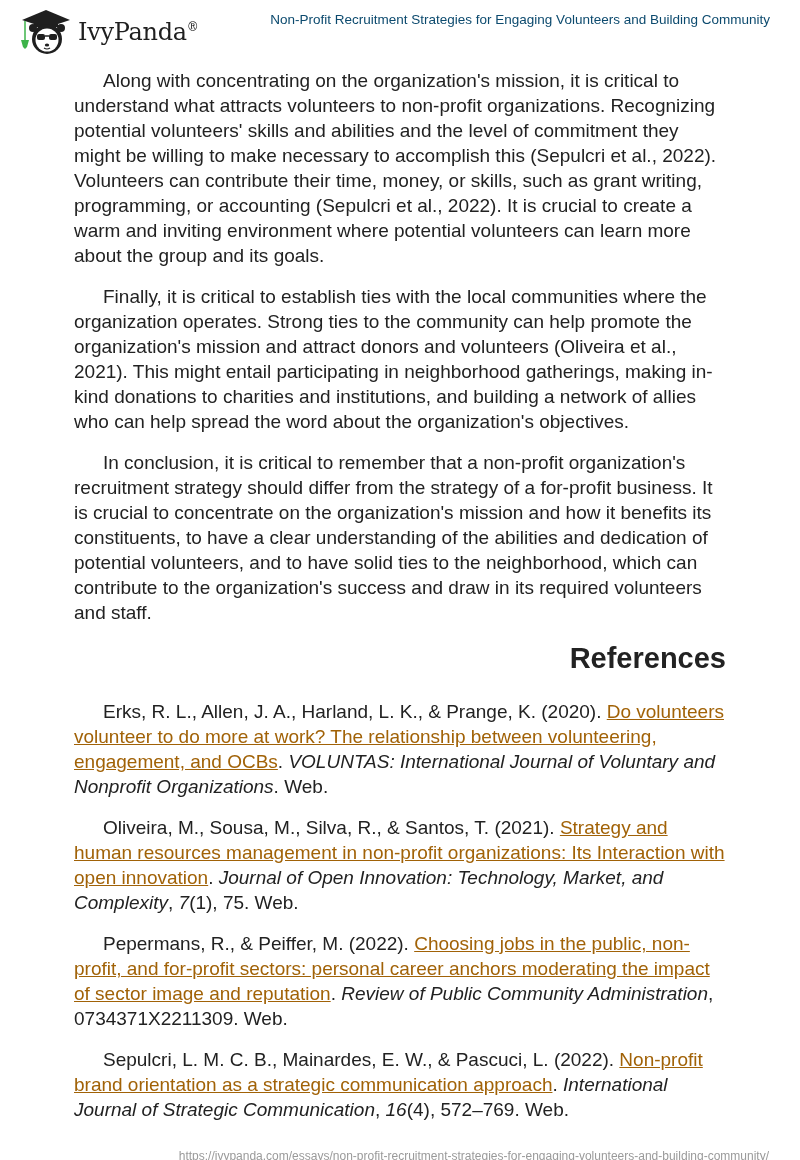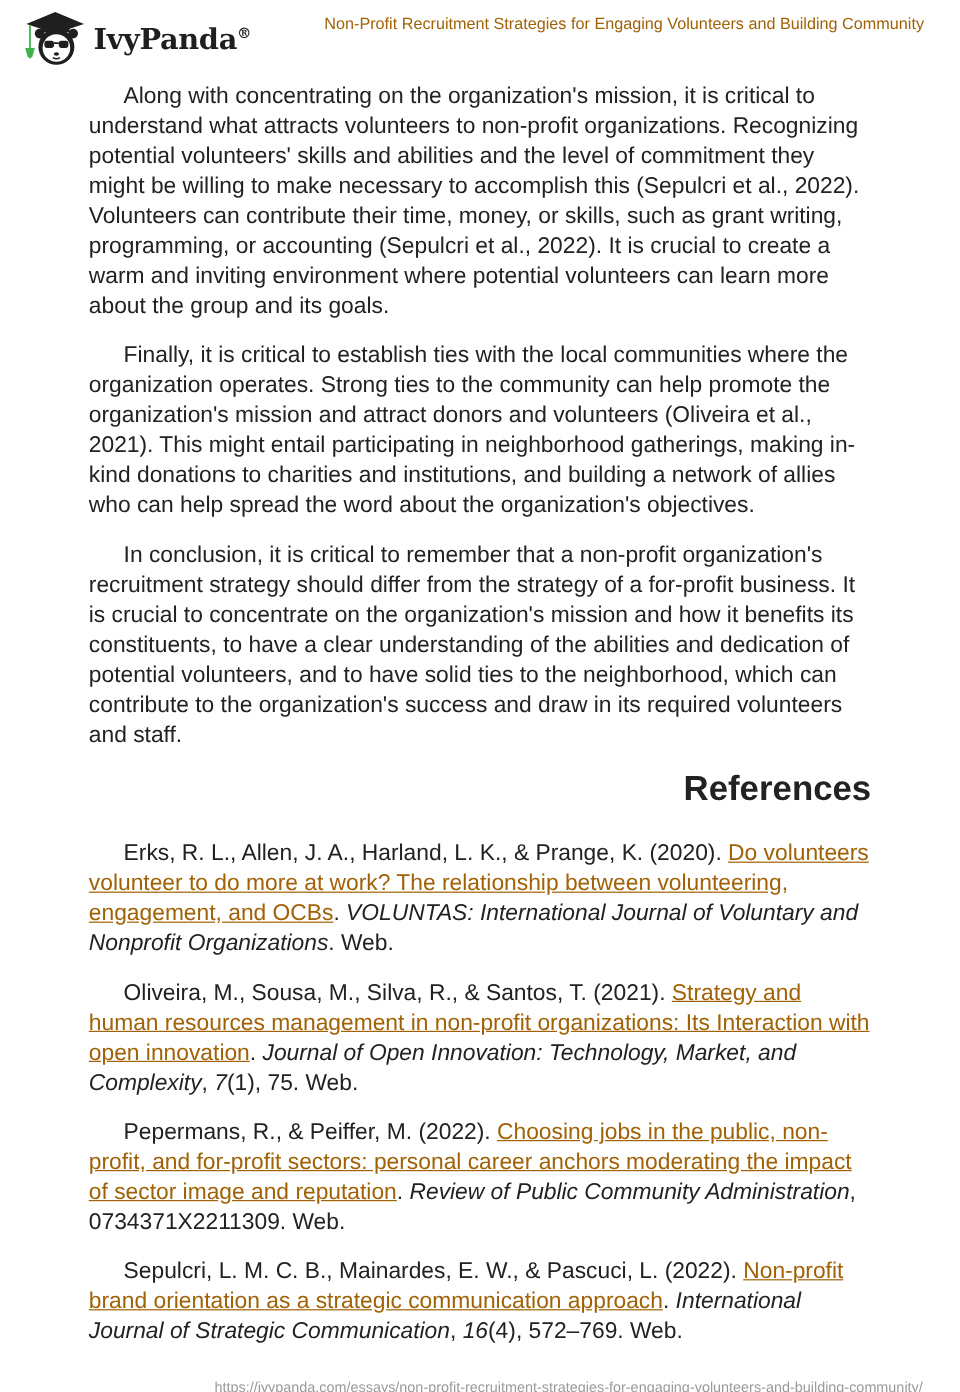--- a/index.html
+++ b/index.html
@@ -1,24 +1,24 @@
 <!DOCTYPE html>
 <html><head>
 <meta charset="utf-8">
 <style>
   html, body { margin: 0; padding: 0; background: #ffffff; }
   body { width: 800px; height: 1160px; position: relative; overflow: hidden;
          font-family: "Liberation Sans", sans-serif; color: #222222; }
   .header { position: absolute; left: 0; top: 0; width: 800px; height: 60px; }
   .logo { position: absolute; left: 14px; top: 6px; display: flex; align-items: center; }
   .logo-mark { width: 60px; height: 52px; }
-  .logo-text { font-family: "DejaVu Serif", "Liberation Serif", serif; font-weight: bold;
+  .logo-text { font-family: "DejaVu Serif", "Liberation Serif", serif; font-weight: normal;
                font-size: 24px; color: #1f1f1f; margin-left: 4px; letter-spacing: -0.3px; }
   .logo-reg { font-size: 12px; vertical-align: super; }
-  .doc-title { position: absolute; right: 30px; top: 12px; font-size: 13.5px; color: #a16207; }
+  .doc-title { position: absolute; right: 30px; top: 12px; font-size: 13.5px; color: #0c4a6e; }
   .content { position: absolute; left: 74px; top: 68px; width: 652px; }
   p.para { margin: 0 0 16px 0; font-size: 19px; line-height: 25px; text-indent: 29px; color: #222; }
   h2 { font-size: 29px; font-weight: bold; margin: 4px 0 24px 0; line-height: 34px; color: #222; }
   a.ref-link { color: #a16207; text-decoration: underline; }
   .footer-url { position: absolute; right: 31px; top: 1133px; font-size: 12px; color: #9a9a9a; margin-top: 16px; }
 </style>
 </head>
 <body>
 
 <div class="header">

